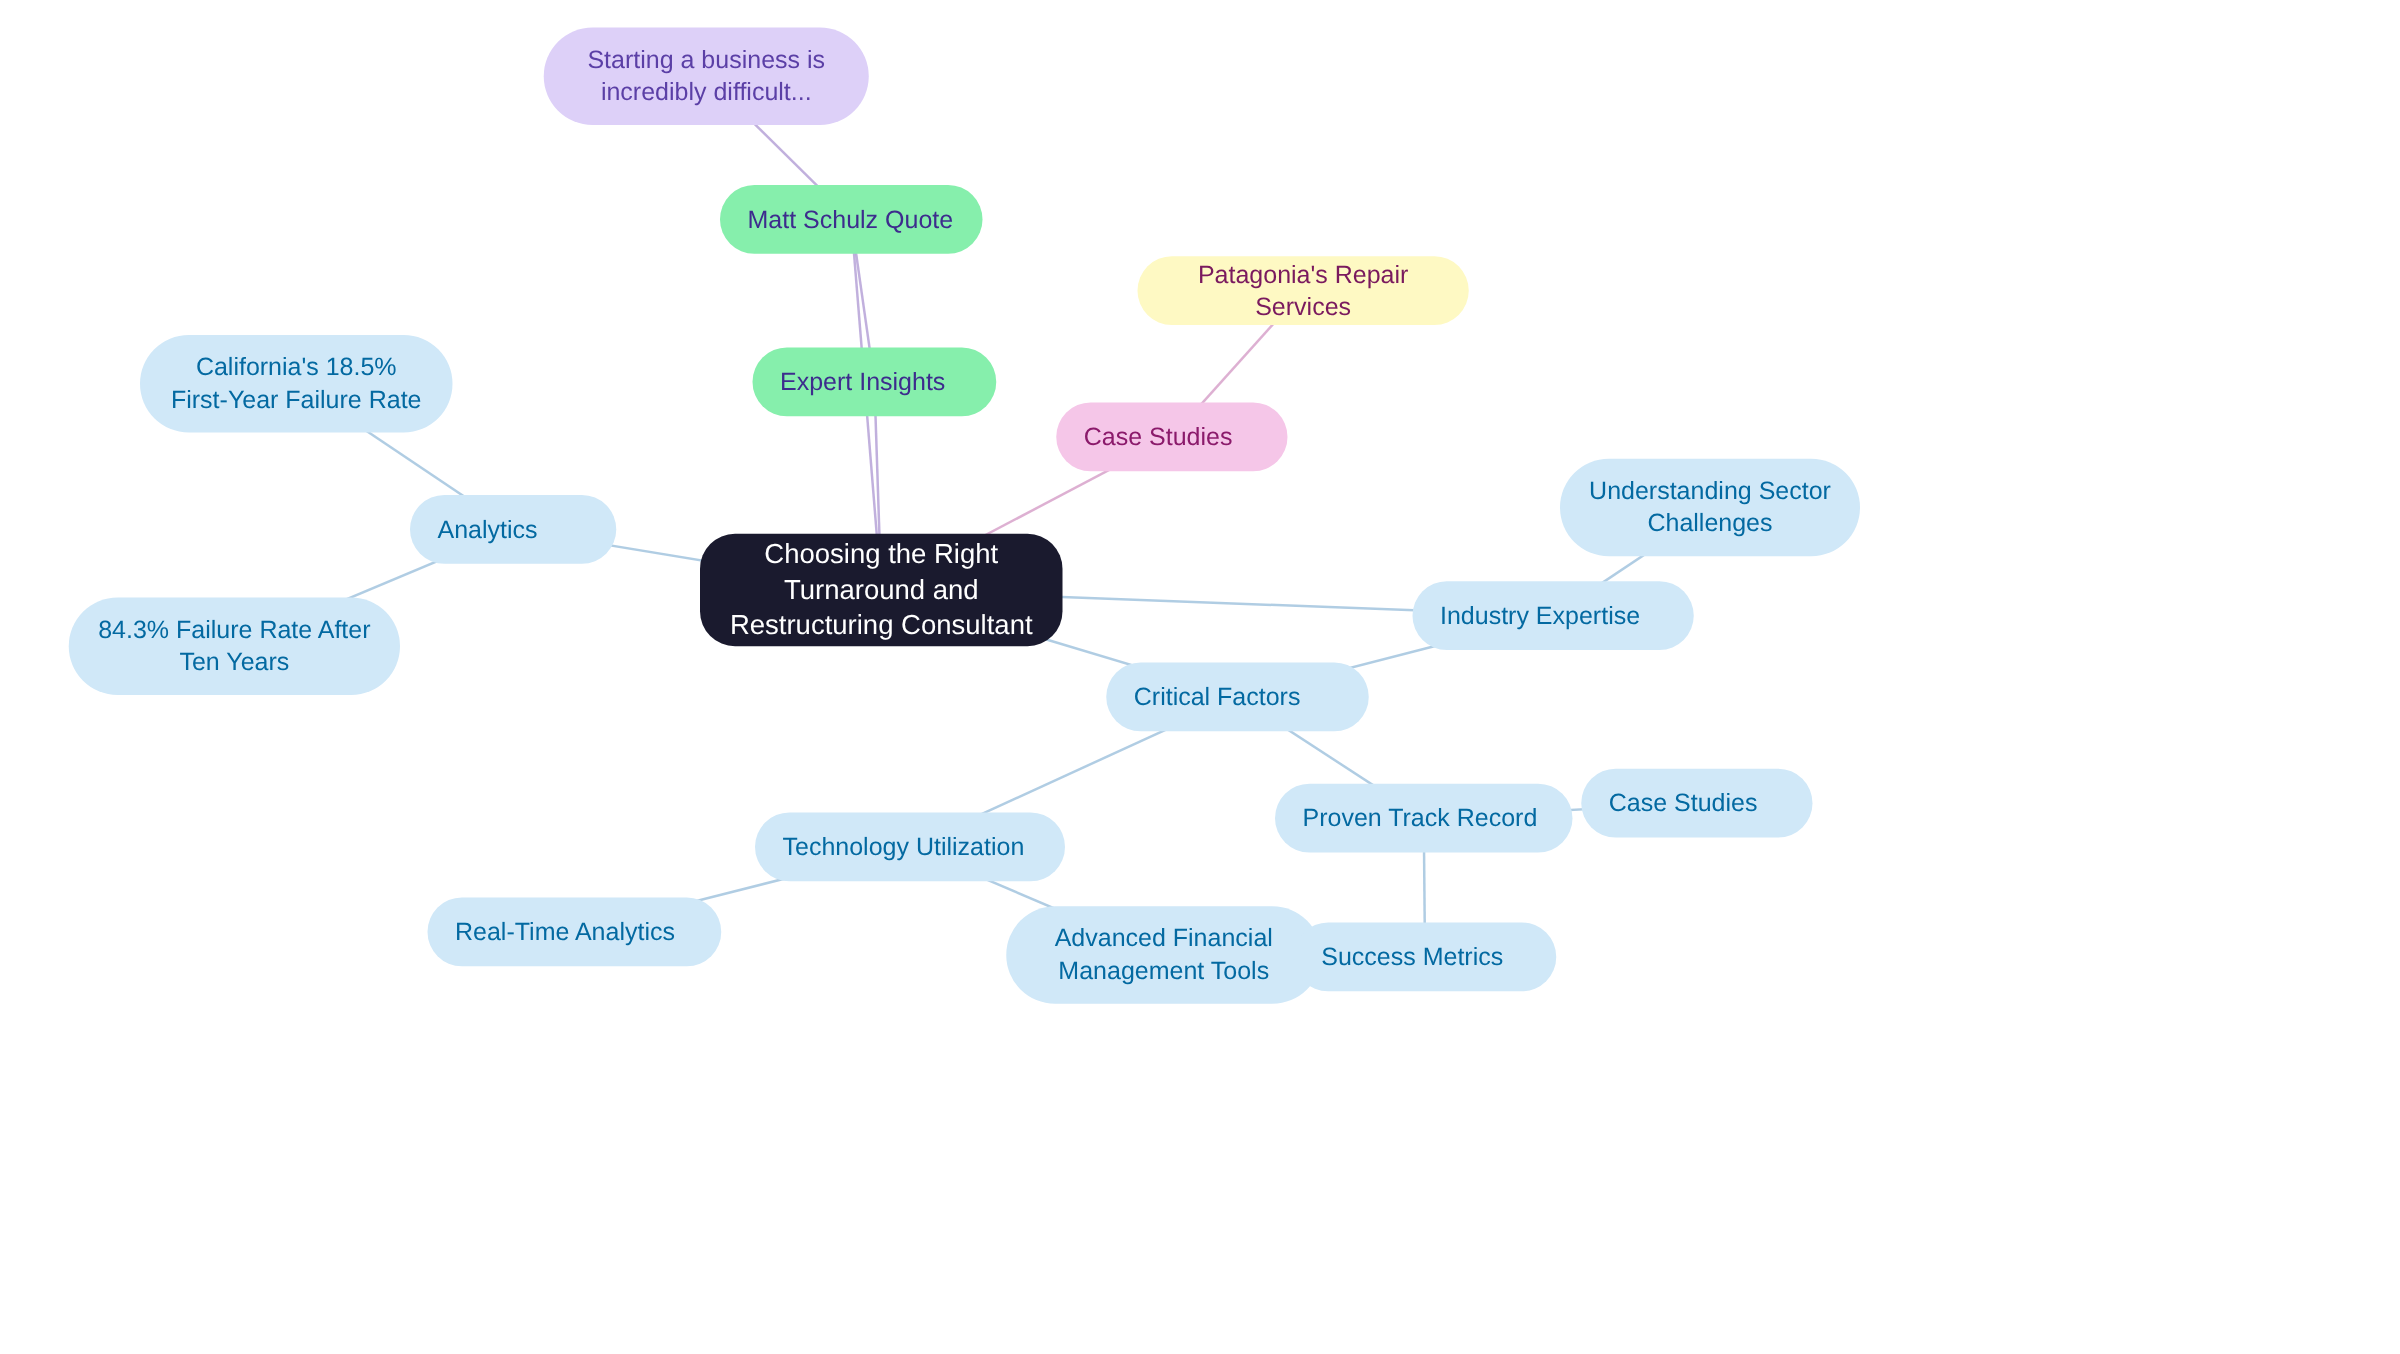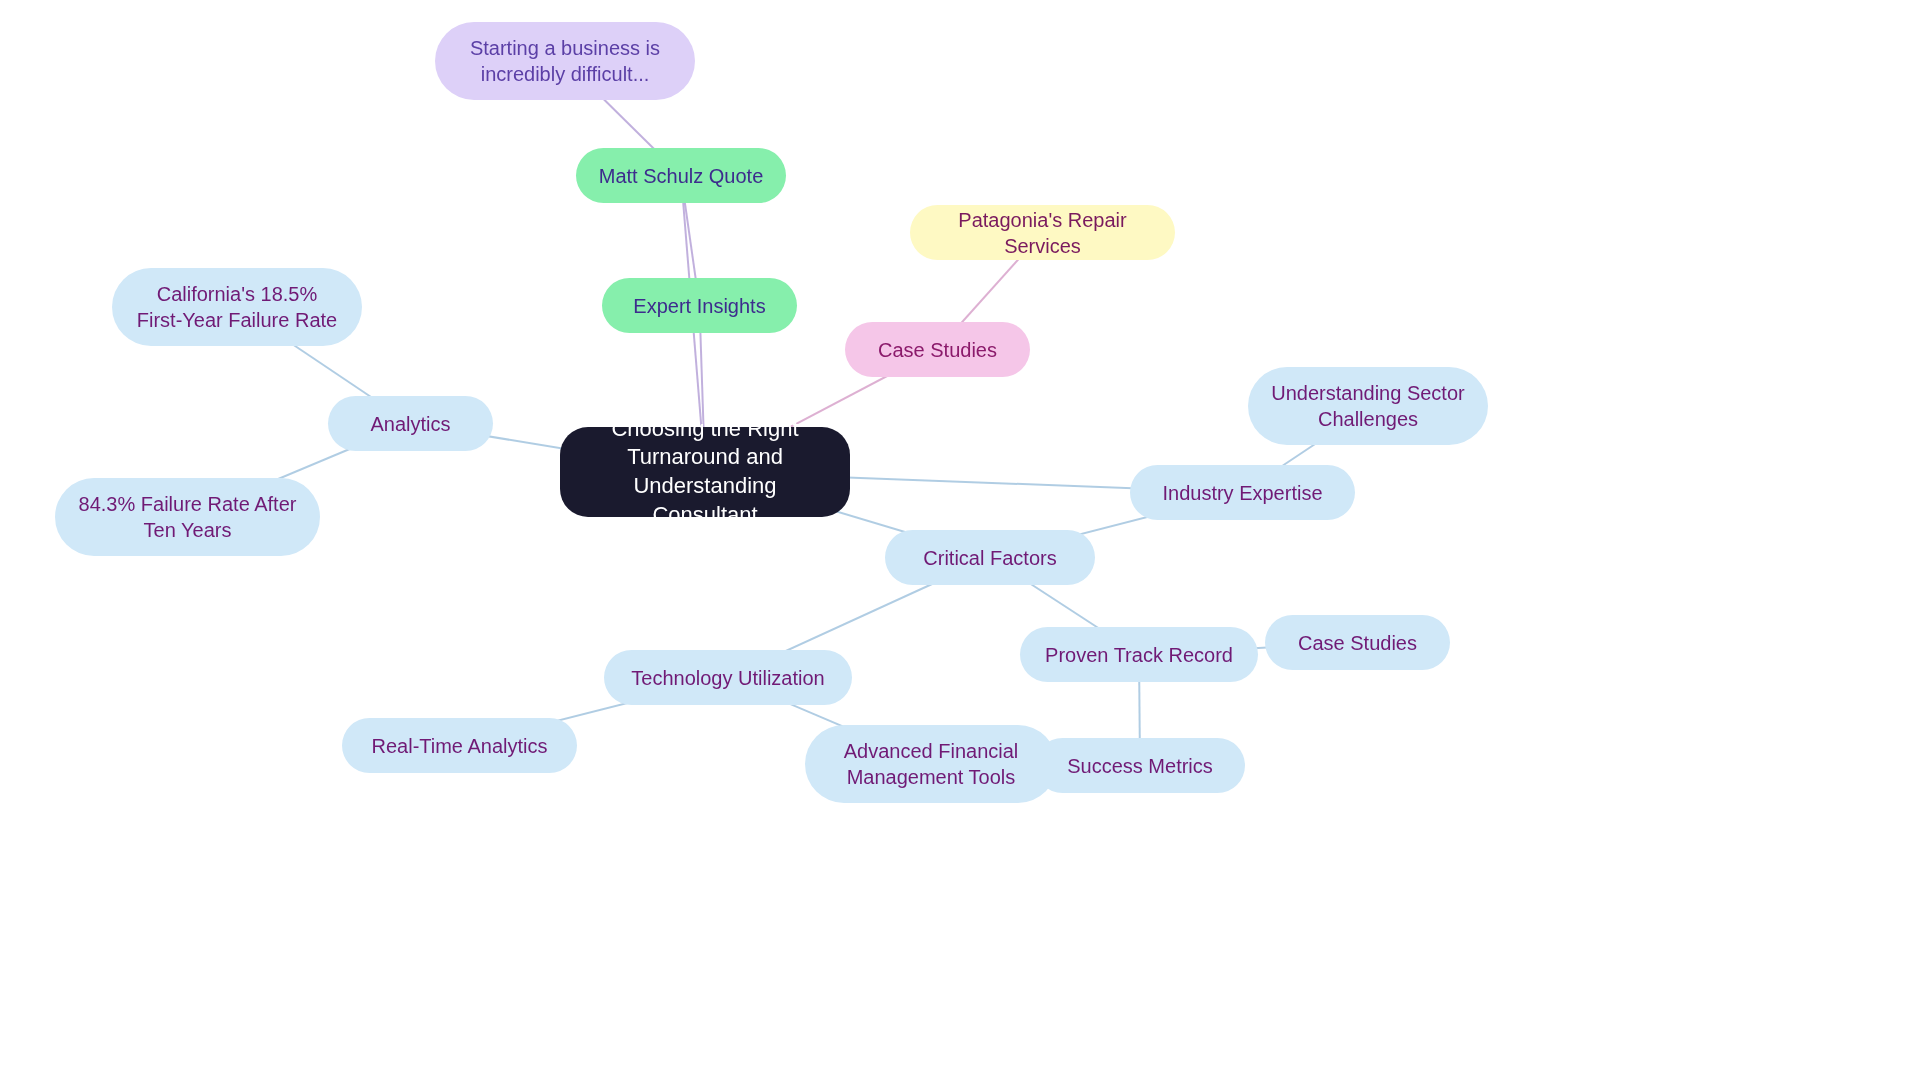--- a/index.html
+++ b/index.html
@@ -16,21 +16,21 @@
       top: 0; left: 0;
       width: 1920px;
       height: 1083px;
       pointer-events: none;
     }
     .node {
       position: absolute;
       border-radius: 50px;
       display: flex;
       align-items: center;
-      justify-content: center;
+      justify-content: flex-start;
       text-align: center;
       font-size: 20px;
       line-height: 1.3;
       padding: 14px 22px;
       cursor: pointer;
     }
     .node-center {
       background: #1a1a2e;
       color: #ffffff;
       font-size: 22px;
@@ -44,21 +44,21 @@
       color: #3d2c8d;
       border: none;
     }
     .node-purple-light {
       background: #ddd0f8;
       color: #5b3fa6;
       border: none;
     }
     .node-blue {
       background: #d0e8f8;
-      color: #701a75;
+      color: #0369a1;
       border: none;
     }
     .node-pink {
       background: #f5c6e8;
       color: #8b1a6b;
       border: none;
     }
     .node-pink-light {
       background: #fef9c3;
       color: #7a1a5e;
@@ -84,21 +84,21 @@
     <line x1="990" y1="557.5" x2="1242.5" y2="492.5" stroke="#90b8d8" stroke-width="2" opacity="0.7"></line>
     <line x1="990" y1="557.5" x2="728" y2="677.5" stroke="#90b8d8" stroke-width="2" opacity="0.7"></line>
     <line x1="990" y1="557.5" x2="1139" y2="654.5" stroke="#90b8d8" stroke-width="2" opacity="0.7"></line>
     <line x1="728" y1="677.5" x2="459.5" y2="745.5" stroke="#90b8d8" stroke-width="2" opacity="0.7"></line>
     <line x1="728" y1="677.5" x2="931" y2="764" stroke="#90b8d8" stroke-width="2" opacity="0.7"></line>
     <line x1="1139" y1="654.5" x2="1357.5" y2="642.5" stroke="#90b8d8" stroke-width="2" opacity="0.7"></line>
     <line x1="1139" y1="654.5" x2="1140" y2="765.5" stroke="#90b8d8" stroke-width="2" opacity="0.7"></line>
   </svg>
 
 <div class="node node-center" style="left:560px; top:427px; width:290px; height:90px;">
-  <span>Choosing the Right Turnaround and Understanding Consultant</span>
+  <span>Choosing the Right Turnaround and Restructuring Consultant</span>
 </div>
 
 <div class="node node-purple" style="left:576px; top:148px; width:210px; height:55px;">
   <span>Matt Schulz Quote</span>
 </div>
 
 <div class="node node-purple-light" style="left:435px; top:22px; width:260px; height:78px;">
   <span>Starting a business is incredibly difficult...</span>
 </div>
 

